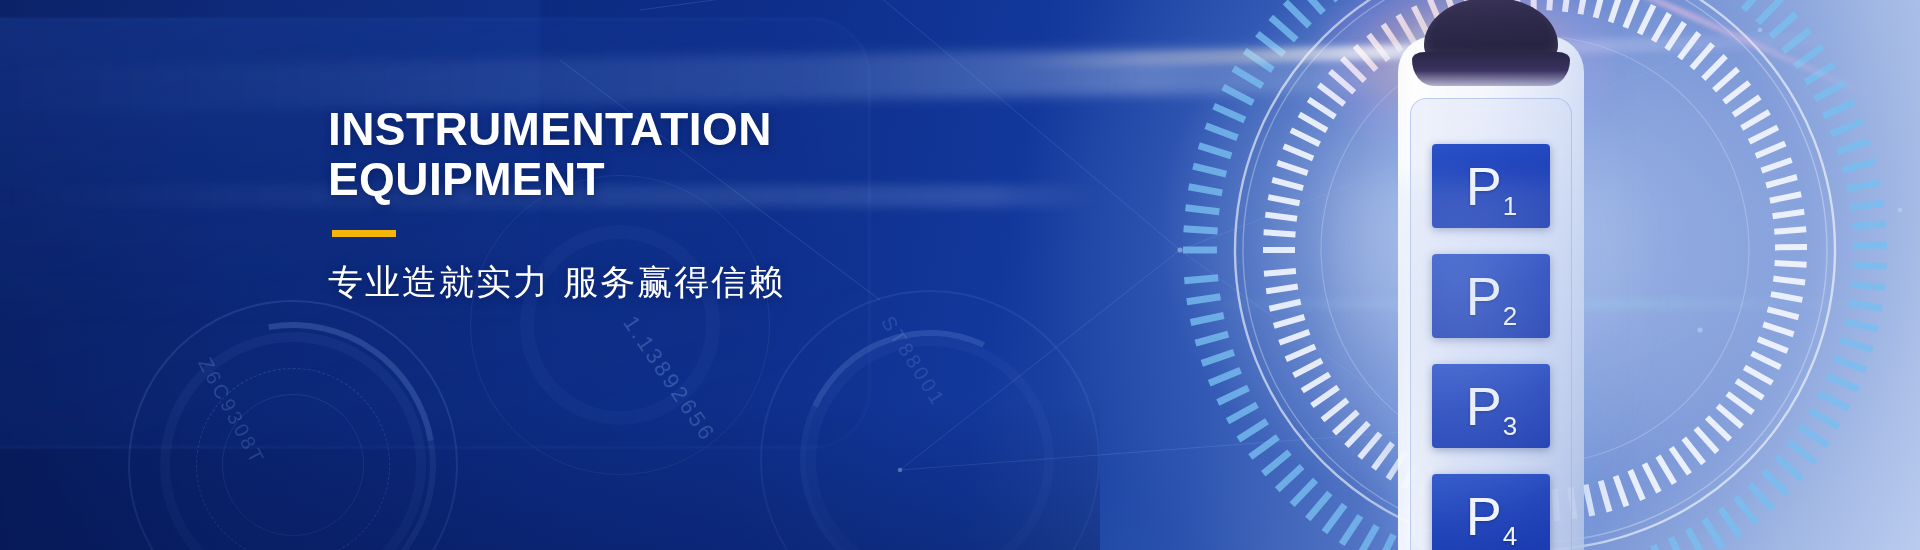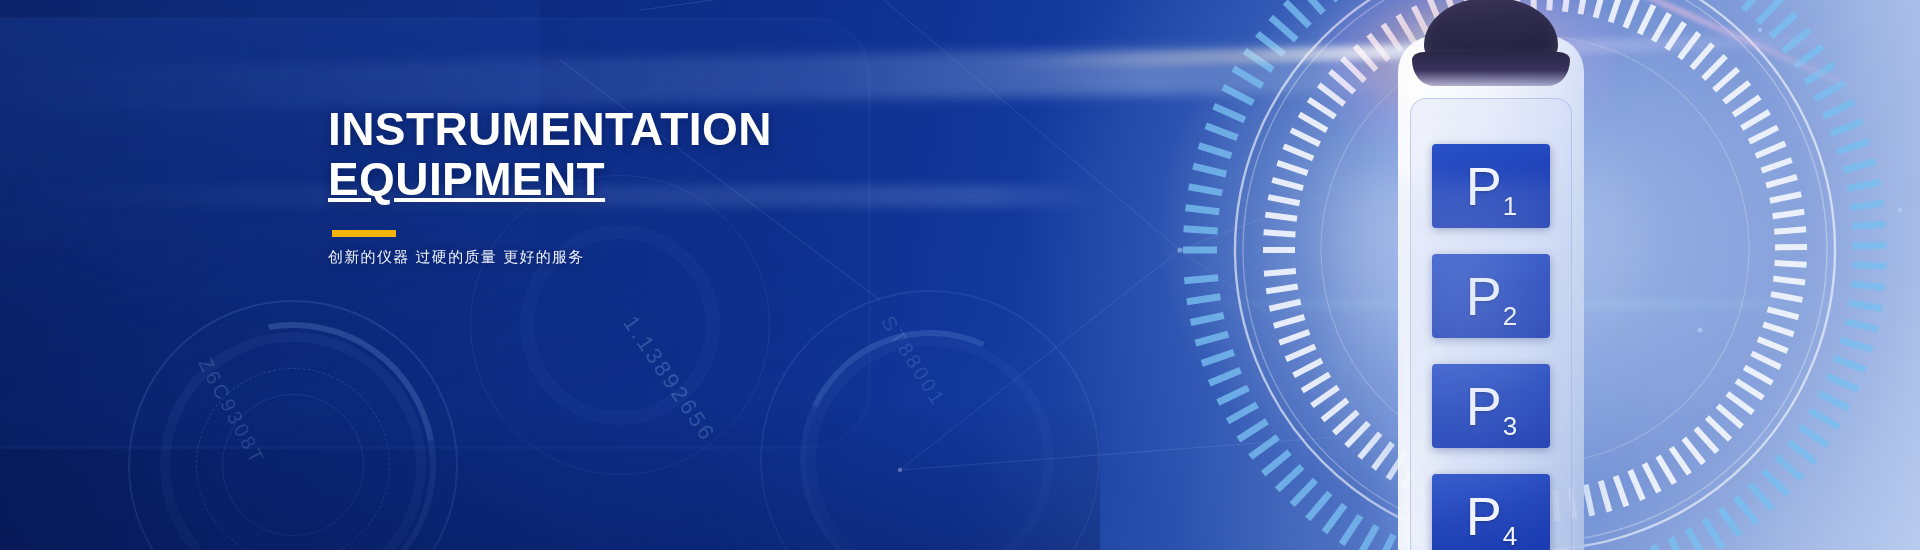--- a/index.html
+++ b/index.html
@@ -274,21 +274,21 @@
   }
   .title-en {
     color:#ffffff;
     font-size:46px;
     font-weight:bold;
     line-height:1.09;
     letter-spacing:0.4px;
     text-shadow:0 2px 10px rgba(4,20,72,0.55);
     font-family:"Liberation Sans",sans-serif;
   }
-  .title-en .l2 { display:block;text-decoration:underline; }
+  .title-en .l2 { display:block; }
 
   .divider {
     width:64px; height:7px;
     background:#f5b50a;
     margin:26px 0 0 4px;
   }
 
   .slogan {
     margin-top:24px;
     color:#ffffff;
@@ -623,16 +623,16 @@
 
   <div class="device-haze"></div>
   <div class="bottom-wash"></div>
 
   <div class="content">
     <div class="title-en">
       <span class="l1">INSTRUMENTATION</span>
       <span class="l2">EQUIPMENT</span>
     </div>
     <div class="divider"></div>
-    <div class="subslogan">创新的仪器  过硬的质量  更好的服务</div>
+    <div class="slogan">专业造就实力  服务赢得信赖</div>
   </div>
 
 </div>
 
 </body></html>

